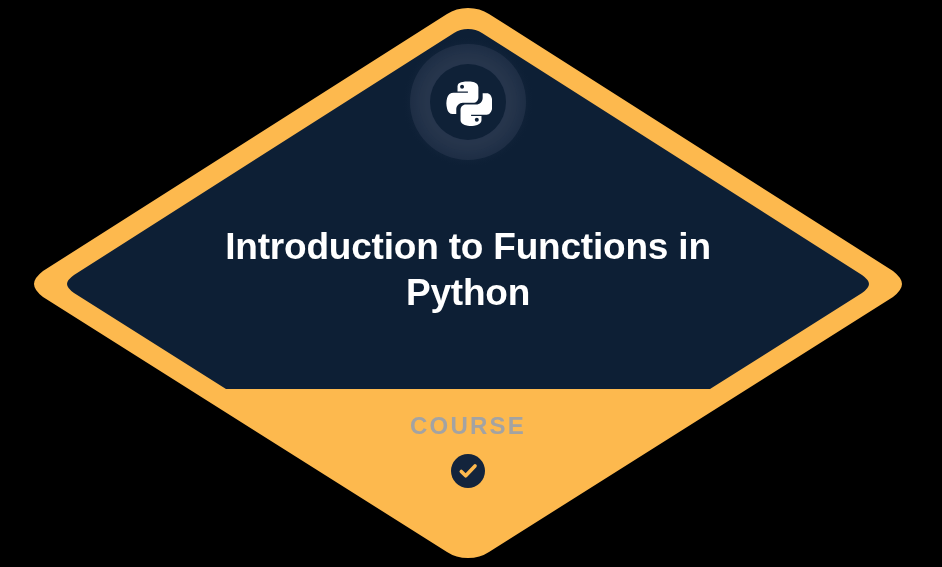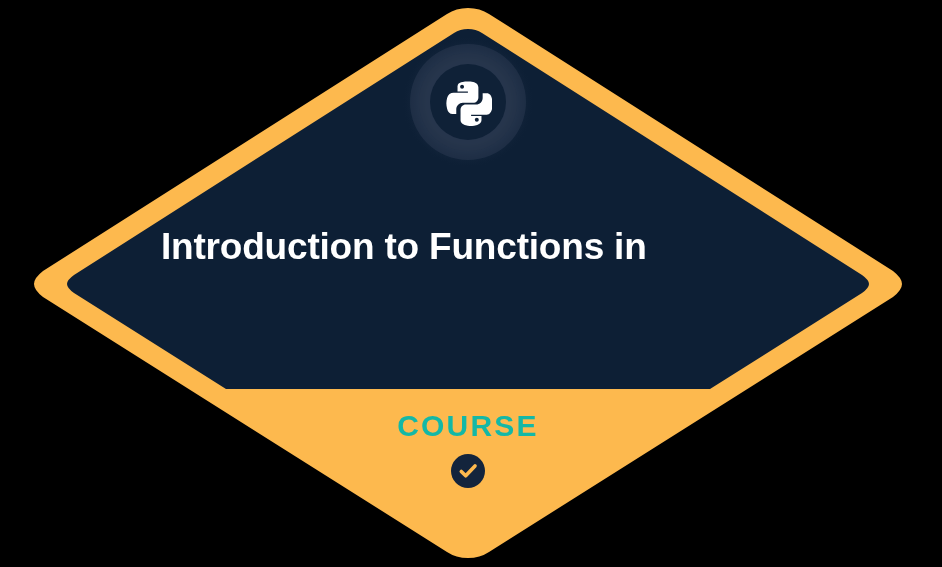--- a/index.html
+++ b/index.html
@@ -21,38 +21,38 @@
     position:absolute;
     left:444px; top:78px;
     width:48px; height:48px;
   }
 
   
   #course-title {
     position:absolute;
     left:161px; top:224px;
     width:614px;
-    text-align:left;
+    text-align:center;
     color:#ffffff;
     font-size:37px;
     font-weight:bold;
     line-height:46px;
     letter-spacing:-0.2px;
   }
 
   
   #status-block {
     position:absolute;
     left:271px; top:408px;
     width:394px;
     text-align:center;
   }
   .status-line {
-    color:#14b8a6;
-    font-size:30px;
+    color:#a3a3a3;
+    font-size:24px;
     font-weight:bold;
     line-height:35px;
     letter-spacing:2.2px;
     text-transform:uppercase;
   }
   #check-badge-wrap {
     margin-top:11px;
     display:flex;
     justify-content:center;
   }
@@ -124,20 +124,21 @@
     <svg viewBox="0 0 110 110" width="48" height="48" aria-hidden="true">
       <g fill="#ffffff">
         <path d="M54.3 8.2c-4.1 0-8 .36-11.4 1-10.1 1.8-11.9 5.5-11.9 12.4v9.1h23.8v3H22.1c-7 0-13.1 4.2-15 12.2-2.2 9.2-2.3 14.9 0 24.5 1.7 7.1 5.8 12.2 12.8 12.2h8.2V71.7c0-8 6.9-15 15-15h23.7c6.7 0 12-5.5 12-12.2V21.6c0-6.5-5.5-11.4-12-12.4-4.1-.7-8.4-1-12.5-1zM41.4 15.5c2.5 0 4.5 2 4.5 4.6 0 2.5-2 4.5-4.5 4.5a4.5 4.5 0 0 1-4.5-4.5c0-2.6 2-4.6 4.5-4.6z"></path>
         <path d="M88.6 33.7v12.1c0 8.4-7.1 15.2-15 15.2H49.9c-6.6 0-12 5.6-12 12.2v22.9c0 6.5 5.7 10.3 12 12.2 7.6 2.2 14.9 2.6 24 0 6-1.7 12-5.2 12-12.2v-9.1H62.1v-3h35.8c7 0 9.6-4.9 12-12.2 2.5-7.5 2.4-14.7 0-24.4-1.7-7-4.9-12.2-12-12.2h-9.3zM75.2 91.1a4.5 4.5 0 0 1 4.5 4.5c0 2.6-2 4.6-4.5 4.6a4.6 4.6 0 0 1-4.6-4.6c0-2.5 2.1-4.5 4.6-4.5z"></path>
       </g>
     </svg>
   </div>
 
   <div id="course-title">
     <div>Introduction to Functions in</div>
+    <div>Python</div>
   </div>
 
   <div id="status-block">
     <div class="status-line">COURSE</div>
     <div id="check-badge-wrap">
       <svg id="check-badge" viewBox="0 0 34 34">
         <circle cx="17" cy="17" r="17" fill="#13243c"></circle>
         <path d="M10.3 17.4 L14.7 21.8 L24 11.9" fill="none" stroke="#fdb94e" stroke-width="3.6" stroke-linecap="round" stroke-linejoin="round"></path>
       </svg>
     </div>

